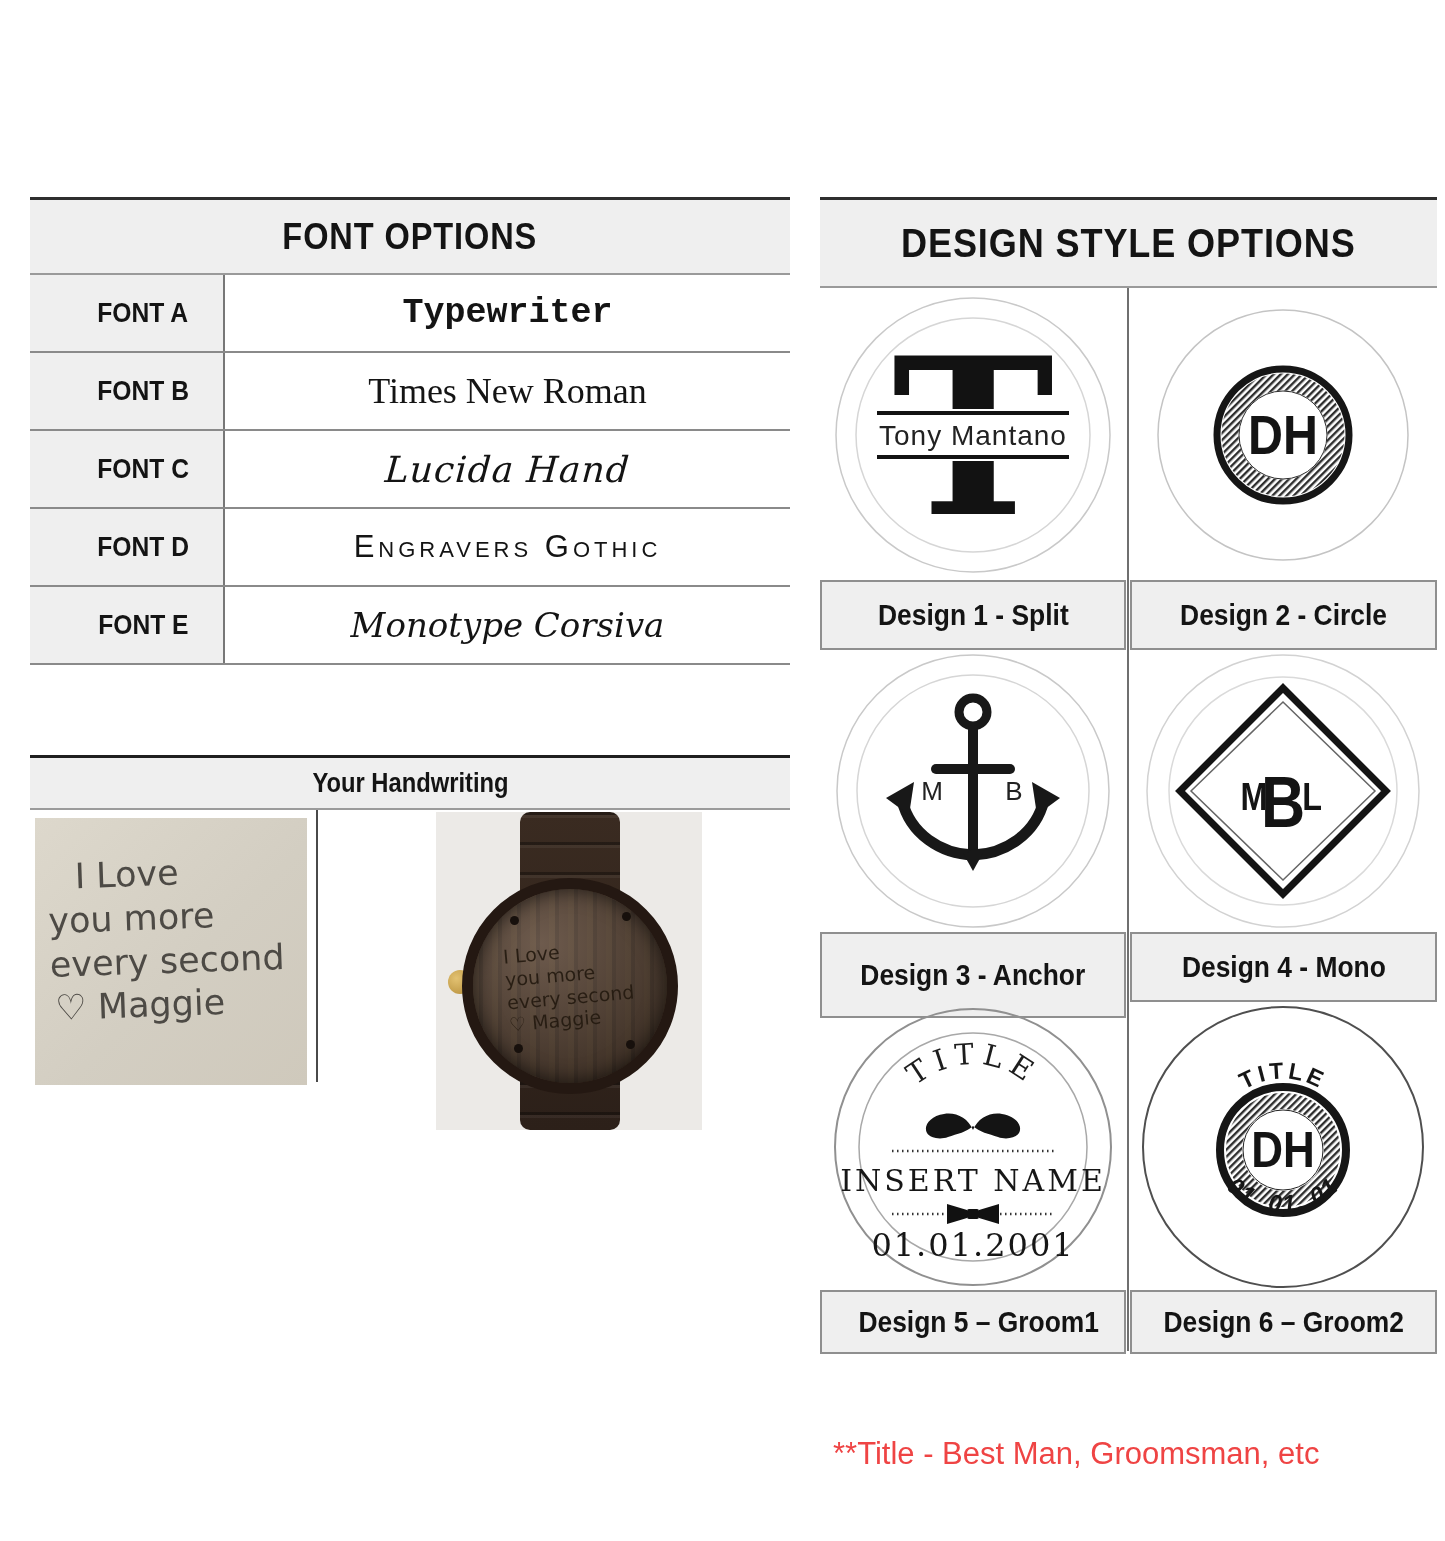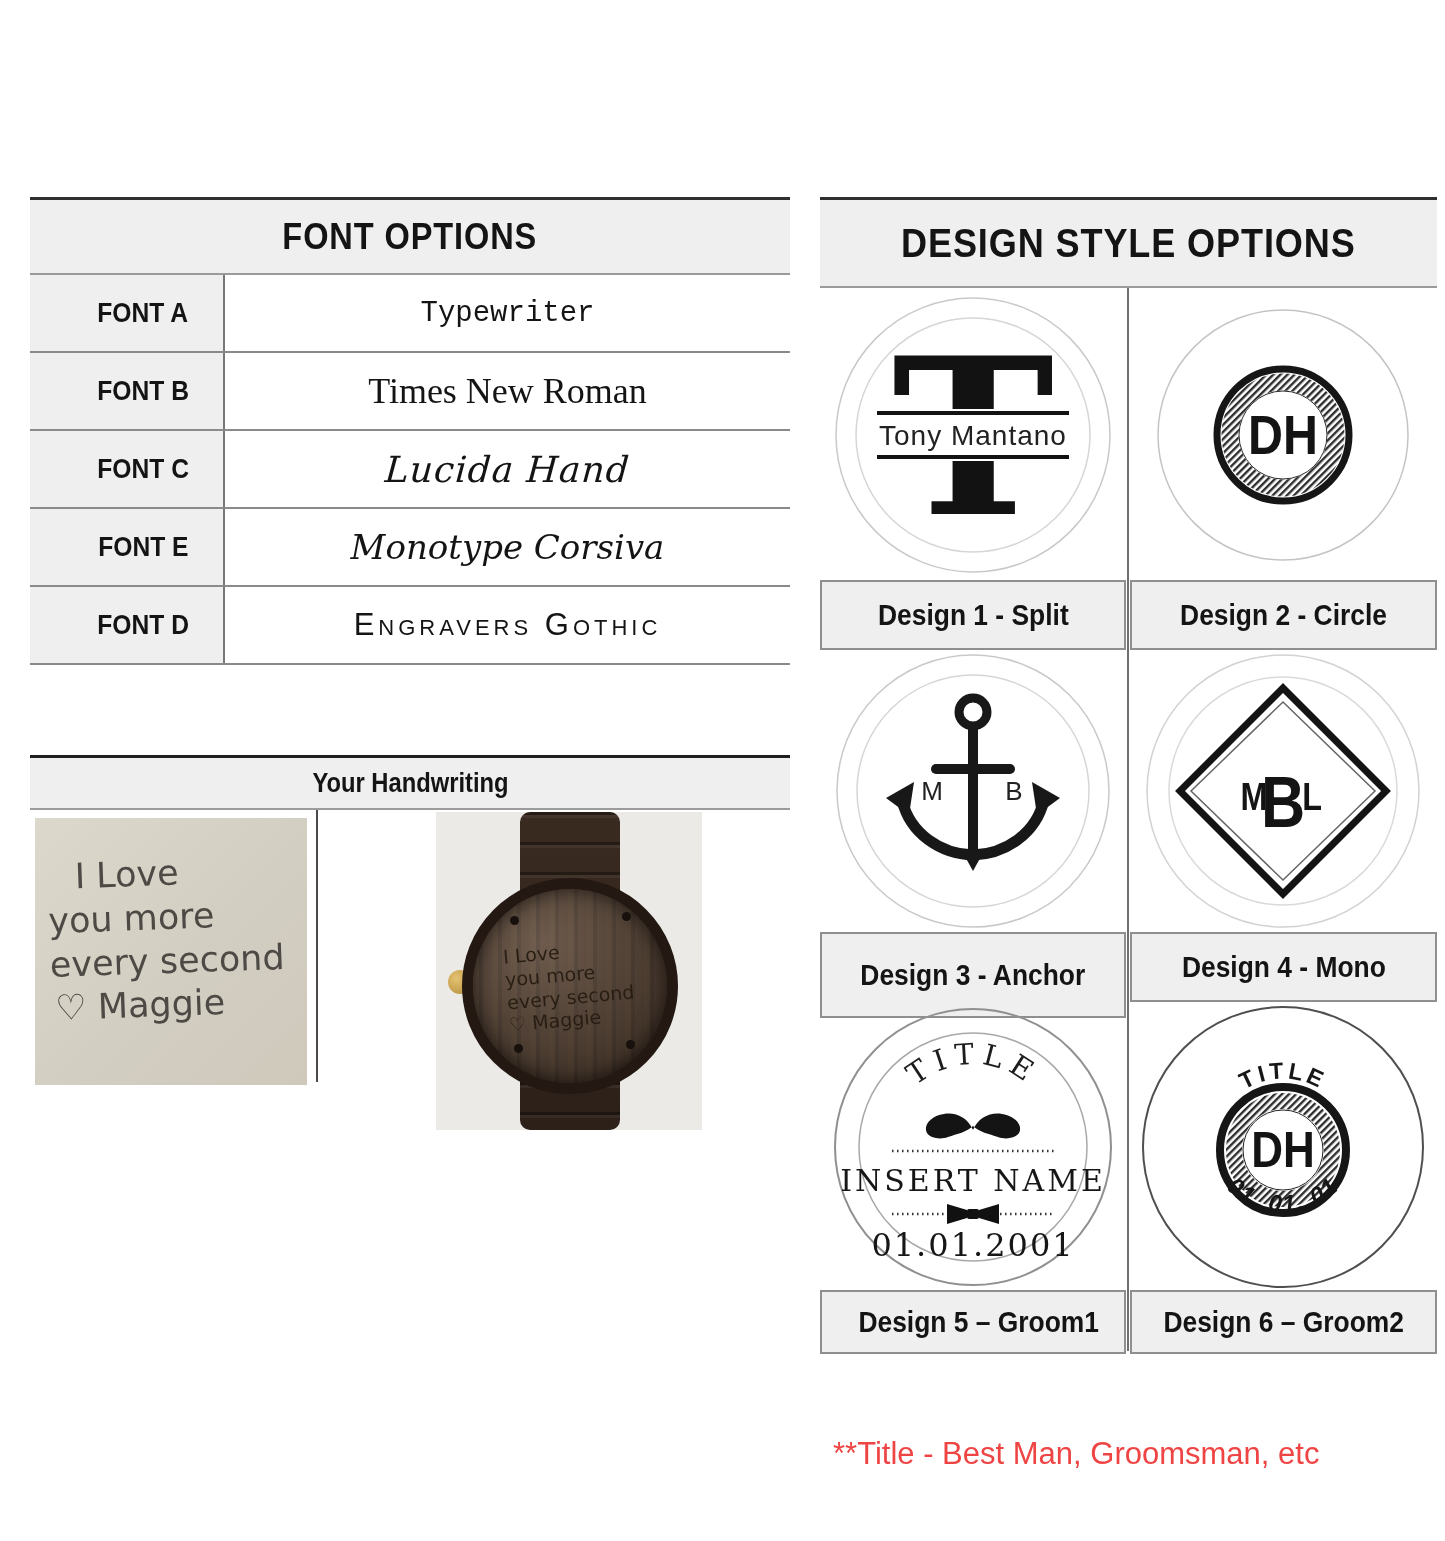--- a/index.html
+++ b/index.html
@@ -12,21 +12,21 @@
   
   .font-table{position:absolute;left:30px;top:197px;width:760px;border-top:3px solid #2f2f2f;}
   .font-table-header{height:73px;background:#efefef;border-bottom:2px solid #9a9a9a;
       display:flex;align-items:center;justify-content:center;
       font-weight:bold;font-size:37px;letter-spacing:1px;}
   .frow{display:flex;height:76px;border-bottom:2px solid #8a8a8a;}
   .fcell-label{width:160px;background:#efefef;border-right:2px solid #777;
       display:flex;align-items:center;justify-content:center;
       font-weight:bold;font-size:28px;padding-left:33px;}
   .fcell-sample{flex:1;background:#fff;display:flex;align-items:center;justify-content:center;}
-  .font-a{font-family:"Liberation Mono",monospace;font-weight:normal;font-size:29px;}
+  .font-a{font-family:"Liberation Mono",monospace;font-weight:bold;font-size:35px;}
   .font-b{font-family:"Liberation Serif",serif;font-size:36px;}
   .font-c{font-family:"DejaVu Serif",serif;font-style:italic;font-size:36px;letter-spacing:1px;transform:skewX(-4deg);}
   .font-d{font-family:"Liberation Sans",sans-serif;font-variant:small-caps;font-size:31px;letter-spacing:4px;}
   .font-e{font-family:"DejaVu Serif",serif;font-style:italic;font-size:34px;}
 
   
   .hw-bar{position:absolute;left:30px;top:755px;width:760px;height:50px;background:#efefef;
       border-top:3px solid #1f1f1f;border-bottom:2px solid #9b9b9b;
       display:flex;align-items:center;justify-content:center;font-weight:bold;font-size:27px;}
   .hw-photo{position:absolute;left:35px;top:818px;width:272px;height:267px;
@@ -118,32 +118,32 @@
     <div class="frow">
       <div class="fcell-label">
           <span class="cond">FONT C</span>
         </div>
       <div class="fcell-sample">
           <span class="font-c">Lucida Hand</span>
         </div>
     </div>
     <div class="frow">
       <div class="fcell-label">
+          <span class="cond">FONT D</span>
+        </div>
+      <div class="fcell-sample">
+          <span class="font-d">Engravers Gothic</span>
+        </div>
+    </div>
+    <div class="frow">
+      <div class="fcell-label">
           <span class="cond">FONT E</span>
         </div>
       <div class="fcell-sample">
           <span class="font-e">Monotype Corsiva</span>
-        </div>
-    </div>
-    <div class="frow">
-      <div class="fcell-label">
-          <span class="cond">FONT D</span>
-        </div>
-      <div class="fcell-sample">
-          <span class="font-d">Engravers Gothic</span>
         </div>
     </div>
   </div>
 
   <div class="hw-bar">
     <span class="cond">Your Handwriting</span>
   </div>
 
   <div class="hw-photo">
     <div class="hw-note">

